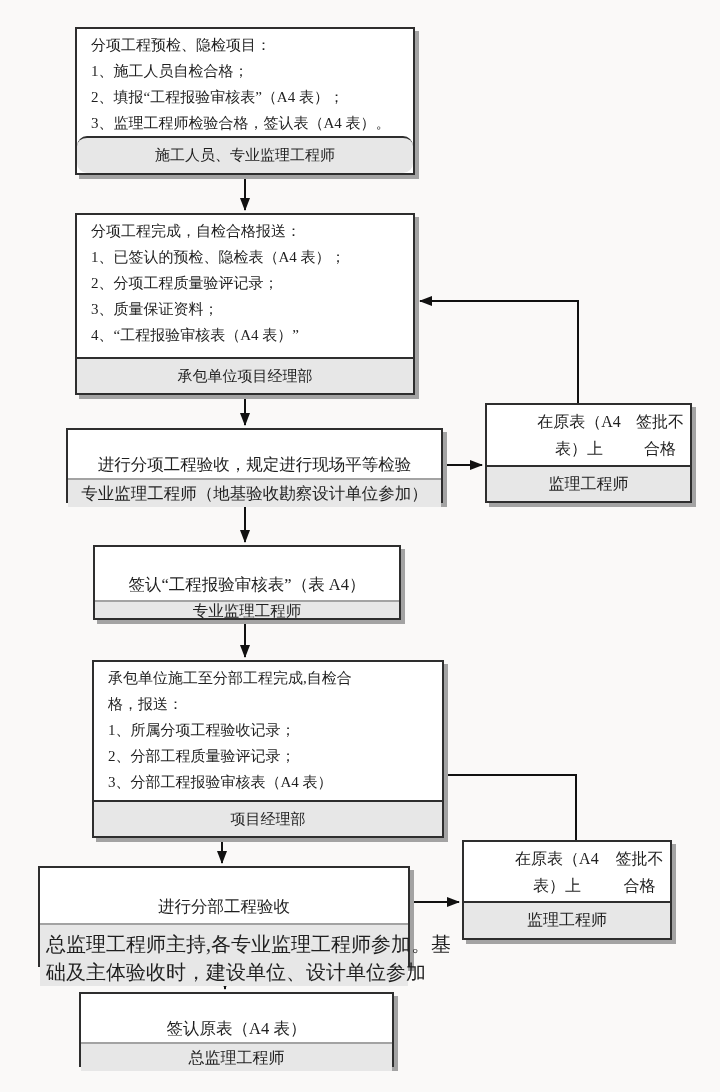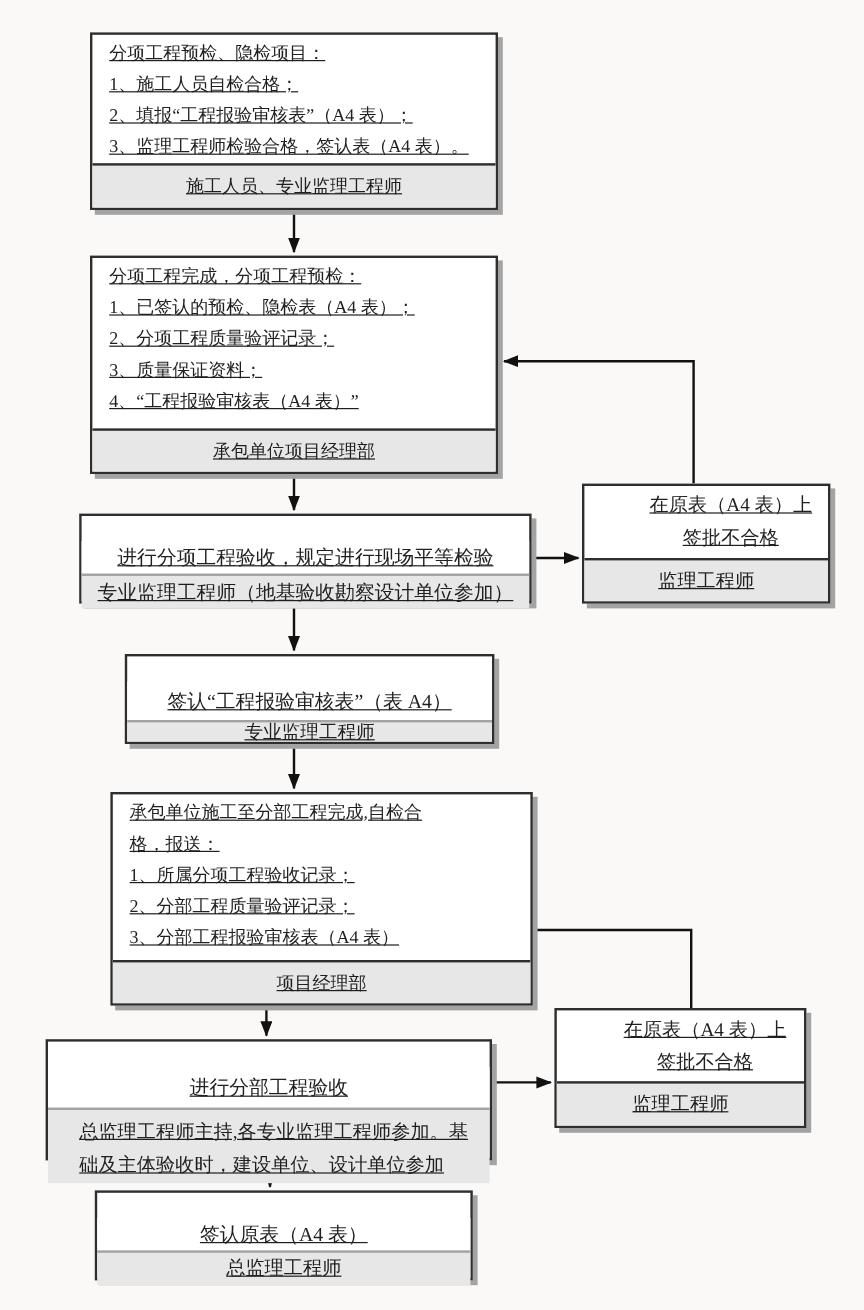--- a/index.html
+++ b/index.html
@@ -4,55 +4,55 @@
 <style>
   html,body{margin:0;padding:0;background:#faf9f8;}
   .canvas{
     position:relative;width:720px;height:1092px;background:#faf9f8;overflow:hidden;
     font-family:"Liberation Serif","DejaVu Serif",serif;color:#1f1f1f;
   }
   .wires{position:absolute;left:0;top:0;width:720px;height:1092px;}
   .box{
     position:absolute;box-sizing:border-box;background:#ffffff;
     border:2px solid #2e2e2e;box-shadow:4px 4px 0 0 #a3a3a3;
-    display:flex;flex-direction:column;text-decoration:underline;
+    display:flex;flex-direction:column;
   }
   .body{flex:1;padding:3px 4px 0 14px;font-size:15px;line-height:26px;}
   .body .line{white-space:nowrap;}
   .footer{
     background:#e7e7e7;border-top:2px solid #2e2e2e;box-sizing:border-box;
     display:flex;align-items:center;justify-content:center;
     text-align:center;font-size:15px;
   }
   .row{box-sizing:border-box;display:flex;align-items:center;justify-content:center;
     text-align:center;font-size:16.5px;line-height:27px;}
   .row.white{flex:1;background:#ffffff;margin-top:21px;}
   .row.gray{background:#e7e7e7;border-top:2px solid #a3a3a3;}
-  .row.gray.multiline{display:block;padding:5px 10px 0 26px;text-align:left;font-size:16px;line-height:28px;}
+  .row.gray.multiline{display:block;padding:5px 10px 0 6px;text-align:left;font-size:20px;line-height:28px;}
   .row.gray.multiline div{white-space:nowrap;}
   
   #b-step1 {left:75px; top:27px;  width:340px;height:148px;}
-  #b-step1 .footer{height:37px;}
+  #b-step1 .footer{height:37px;border-radius:10px;}
   #b-step2 {left:75px; top:213px; width:340px;height:182px;}
   #b-step2 .footer{height:36px;}
   #b-step3 {left:66px; top:428px; width:377px;height:75px;}
   #b-step3 .row.gray{height:36px;}
   #b-reject1{left:485px;top:403px; width:207px;height:100px;}
   #b-reject1 .footer{height:36px;font-size:16px;}
-  #b-step4 {left:104px; top:545px; width:308px;height:75px;}
+  #b-step4 {left:93px; top:545px; width:308px;height:75px;}
   #b-step4 .row.gray{height:18px;font-size:15.5px;}
   #b-step5 {left:92px; top:660px; width:352px;height:178px;}
   #b-step5 .footer{height:36px;}
   #b-step6 {left:38px; top:866px; width:372px;height:101px;}
   #b-step6 .row.white{min-height:34px;}
   #b-step7 {left:79px; top:992px; width:315px;height:75px;}
   #b-step7 .row.gray{height:37px;font-size:16px;}
   #b-reject2{left:462px;top:840px; width:210px;height:100px;}
   #b-reject2 .footer{height:37px;font-size:16px;}
-  .rbody{flex:1;display:flex;flex-direction:column;align-items:center;justify-content:center;
+  .rbody{flex:1;display:flex;align-items:center;justify-content:center;
     font-size:16px;line-height:27px;text-align:center;margin-left:41px;}
 </style>
 </head>
 <body>
 
 <div class="canvas">
 
   <svg class="wires" viewBox="0 0 720 1092">
     <defs>
       <marker id="arr" markerUnits="userSpaceOnUse" markerWidth="14" markerHeight="12" refX="12" refY="5" orient="auto">
@@ -78,21 +78,21 @@
       <div class="line">分项工程预检、隐检项目：</div>
       <div class="line">1、施工人员自检合格；</div>
       <div class="line">2、填报“工程报验审核表”（A4 表）；</div>
       <div class="line">3、监理工程师检验合格，签认表（A4 表）。</div>
     </div>
     <div class="footer">施工人员、专业监理工程师</div>
   </div>
 
   <div class="box" id="b-step2">
     <div class="body">
-      <div class="line">分项工程完成，分项工程预检：</div>
+      <div class="line">分项工程完成，自检合格报送：</div>
       <div class="line">1、已签认的预检、隐检表（A4 表）；</div>
       <div class="line">2、分项工程质量验评记录；</div>
       <div class="line">3、质量保证资料；</div>
       <div class="line">4、“工程报验审核表（A4 表）”</div>
     </div>
     <div class="footer">承包单位项目经理部</div>
   </div>
 
   <div class="box" id="b-step3">
     <div class="row white">进行分项工程验收，规定进行现场平等检验</div>

